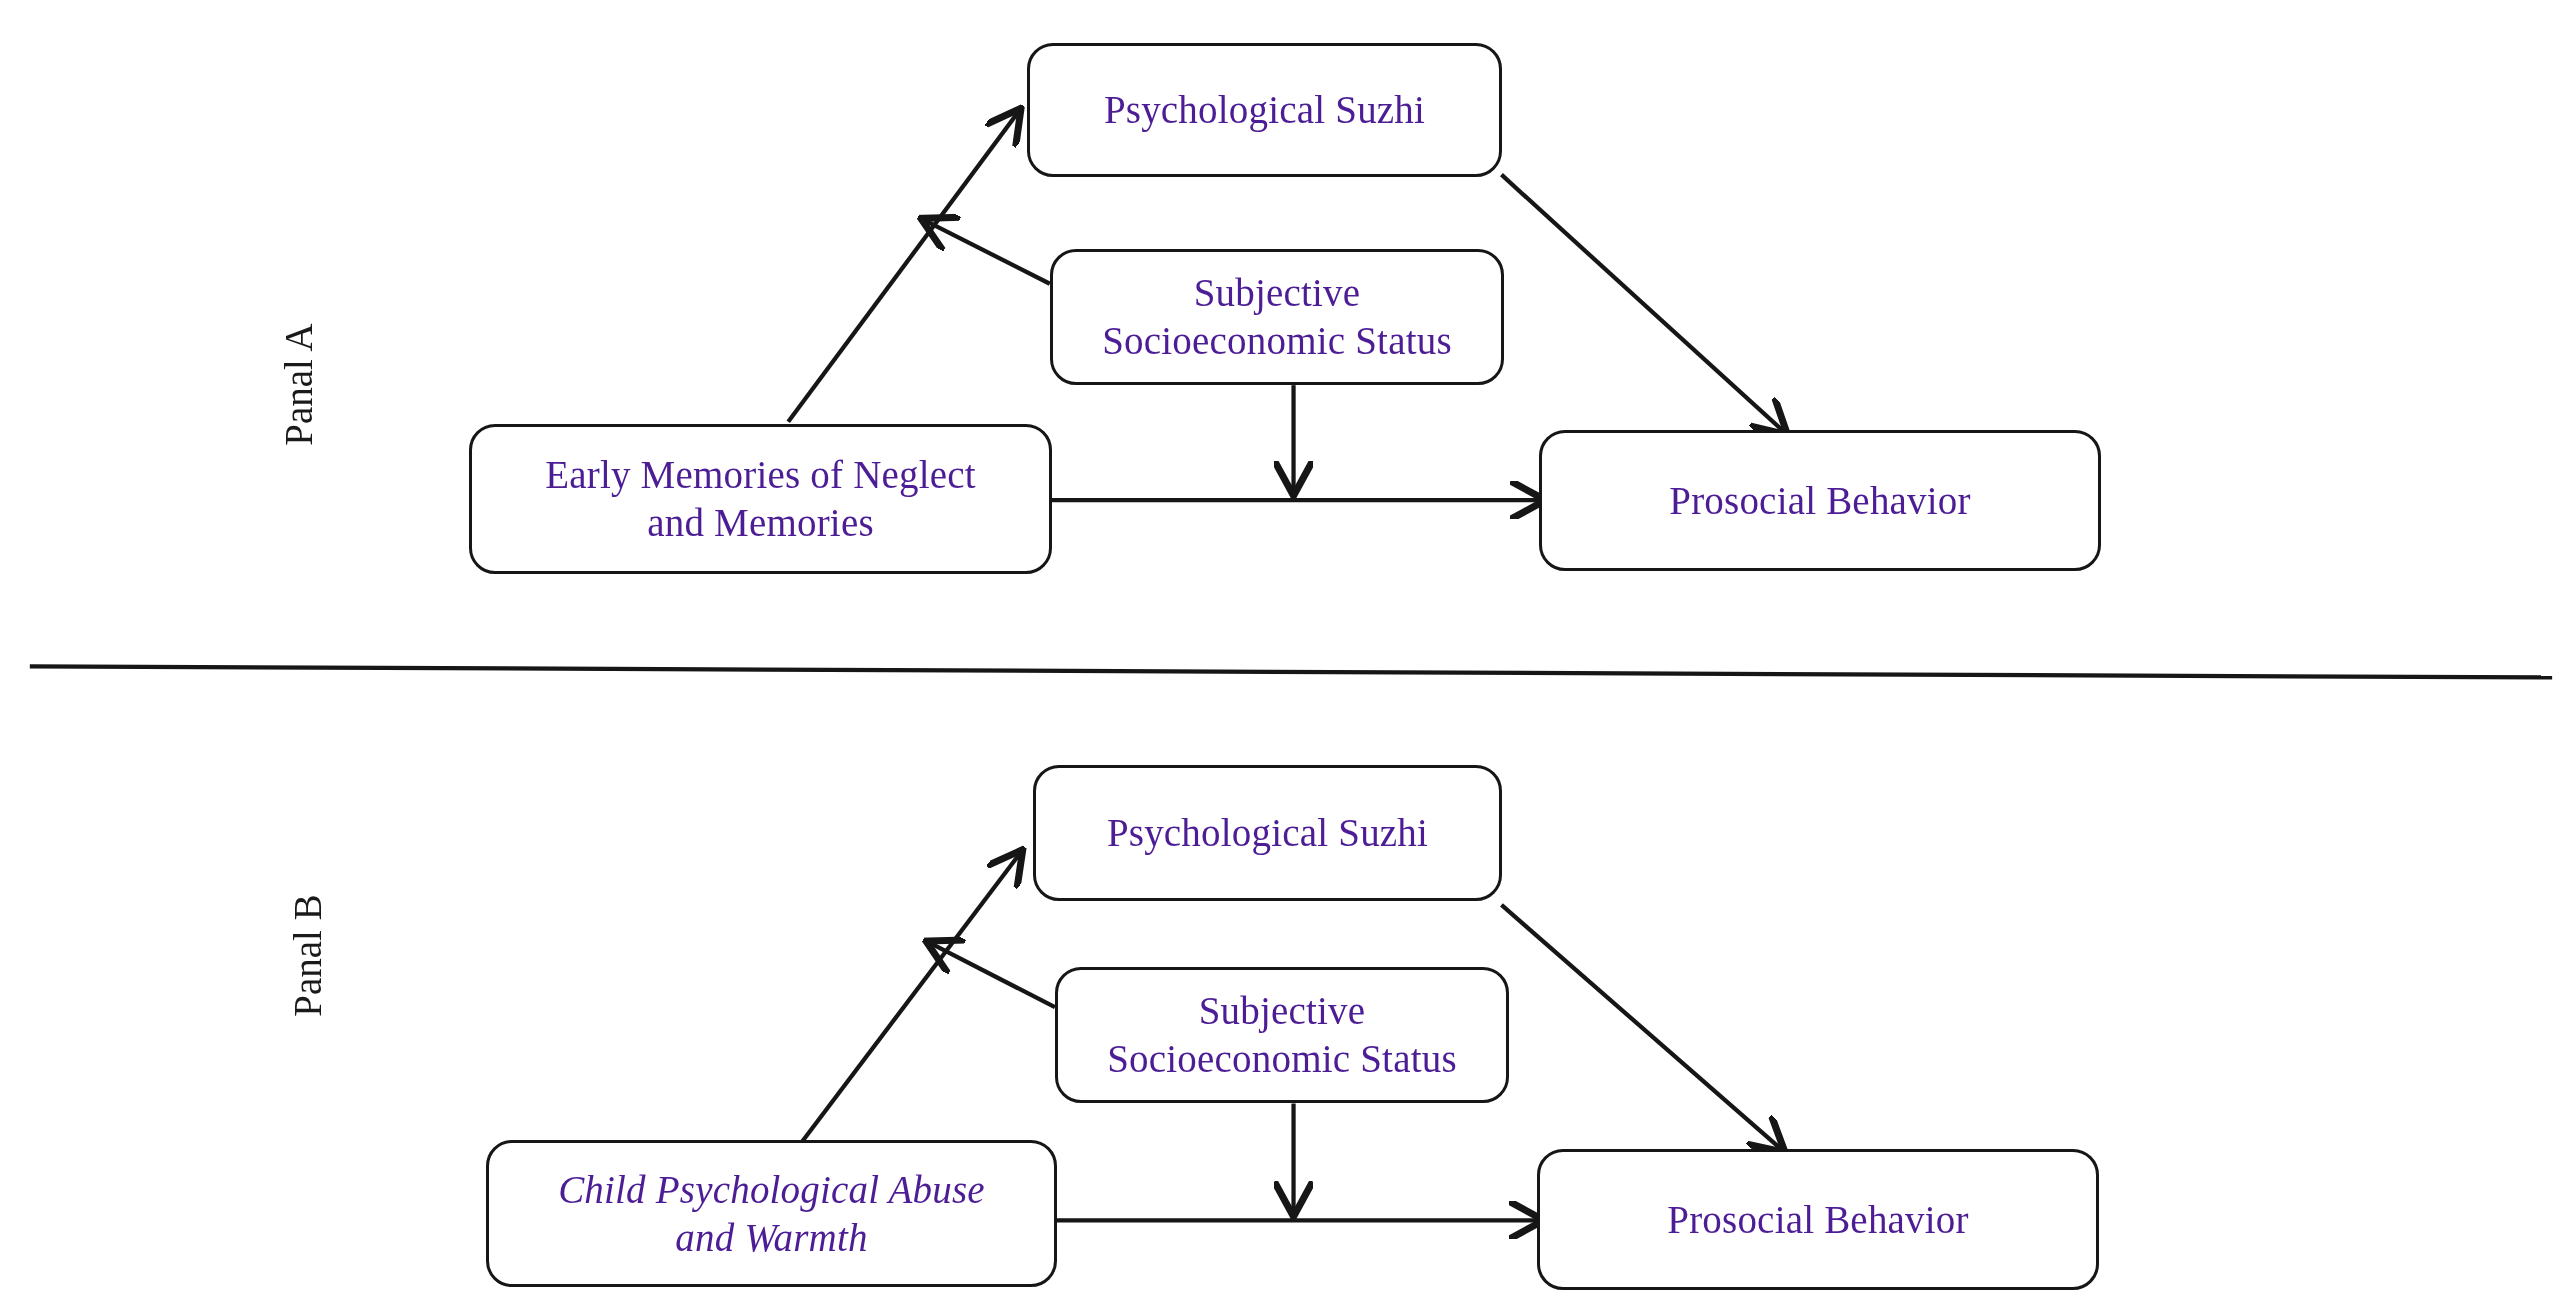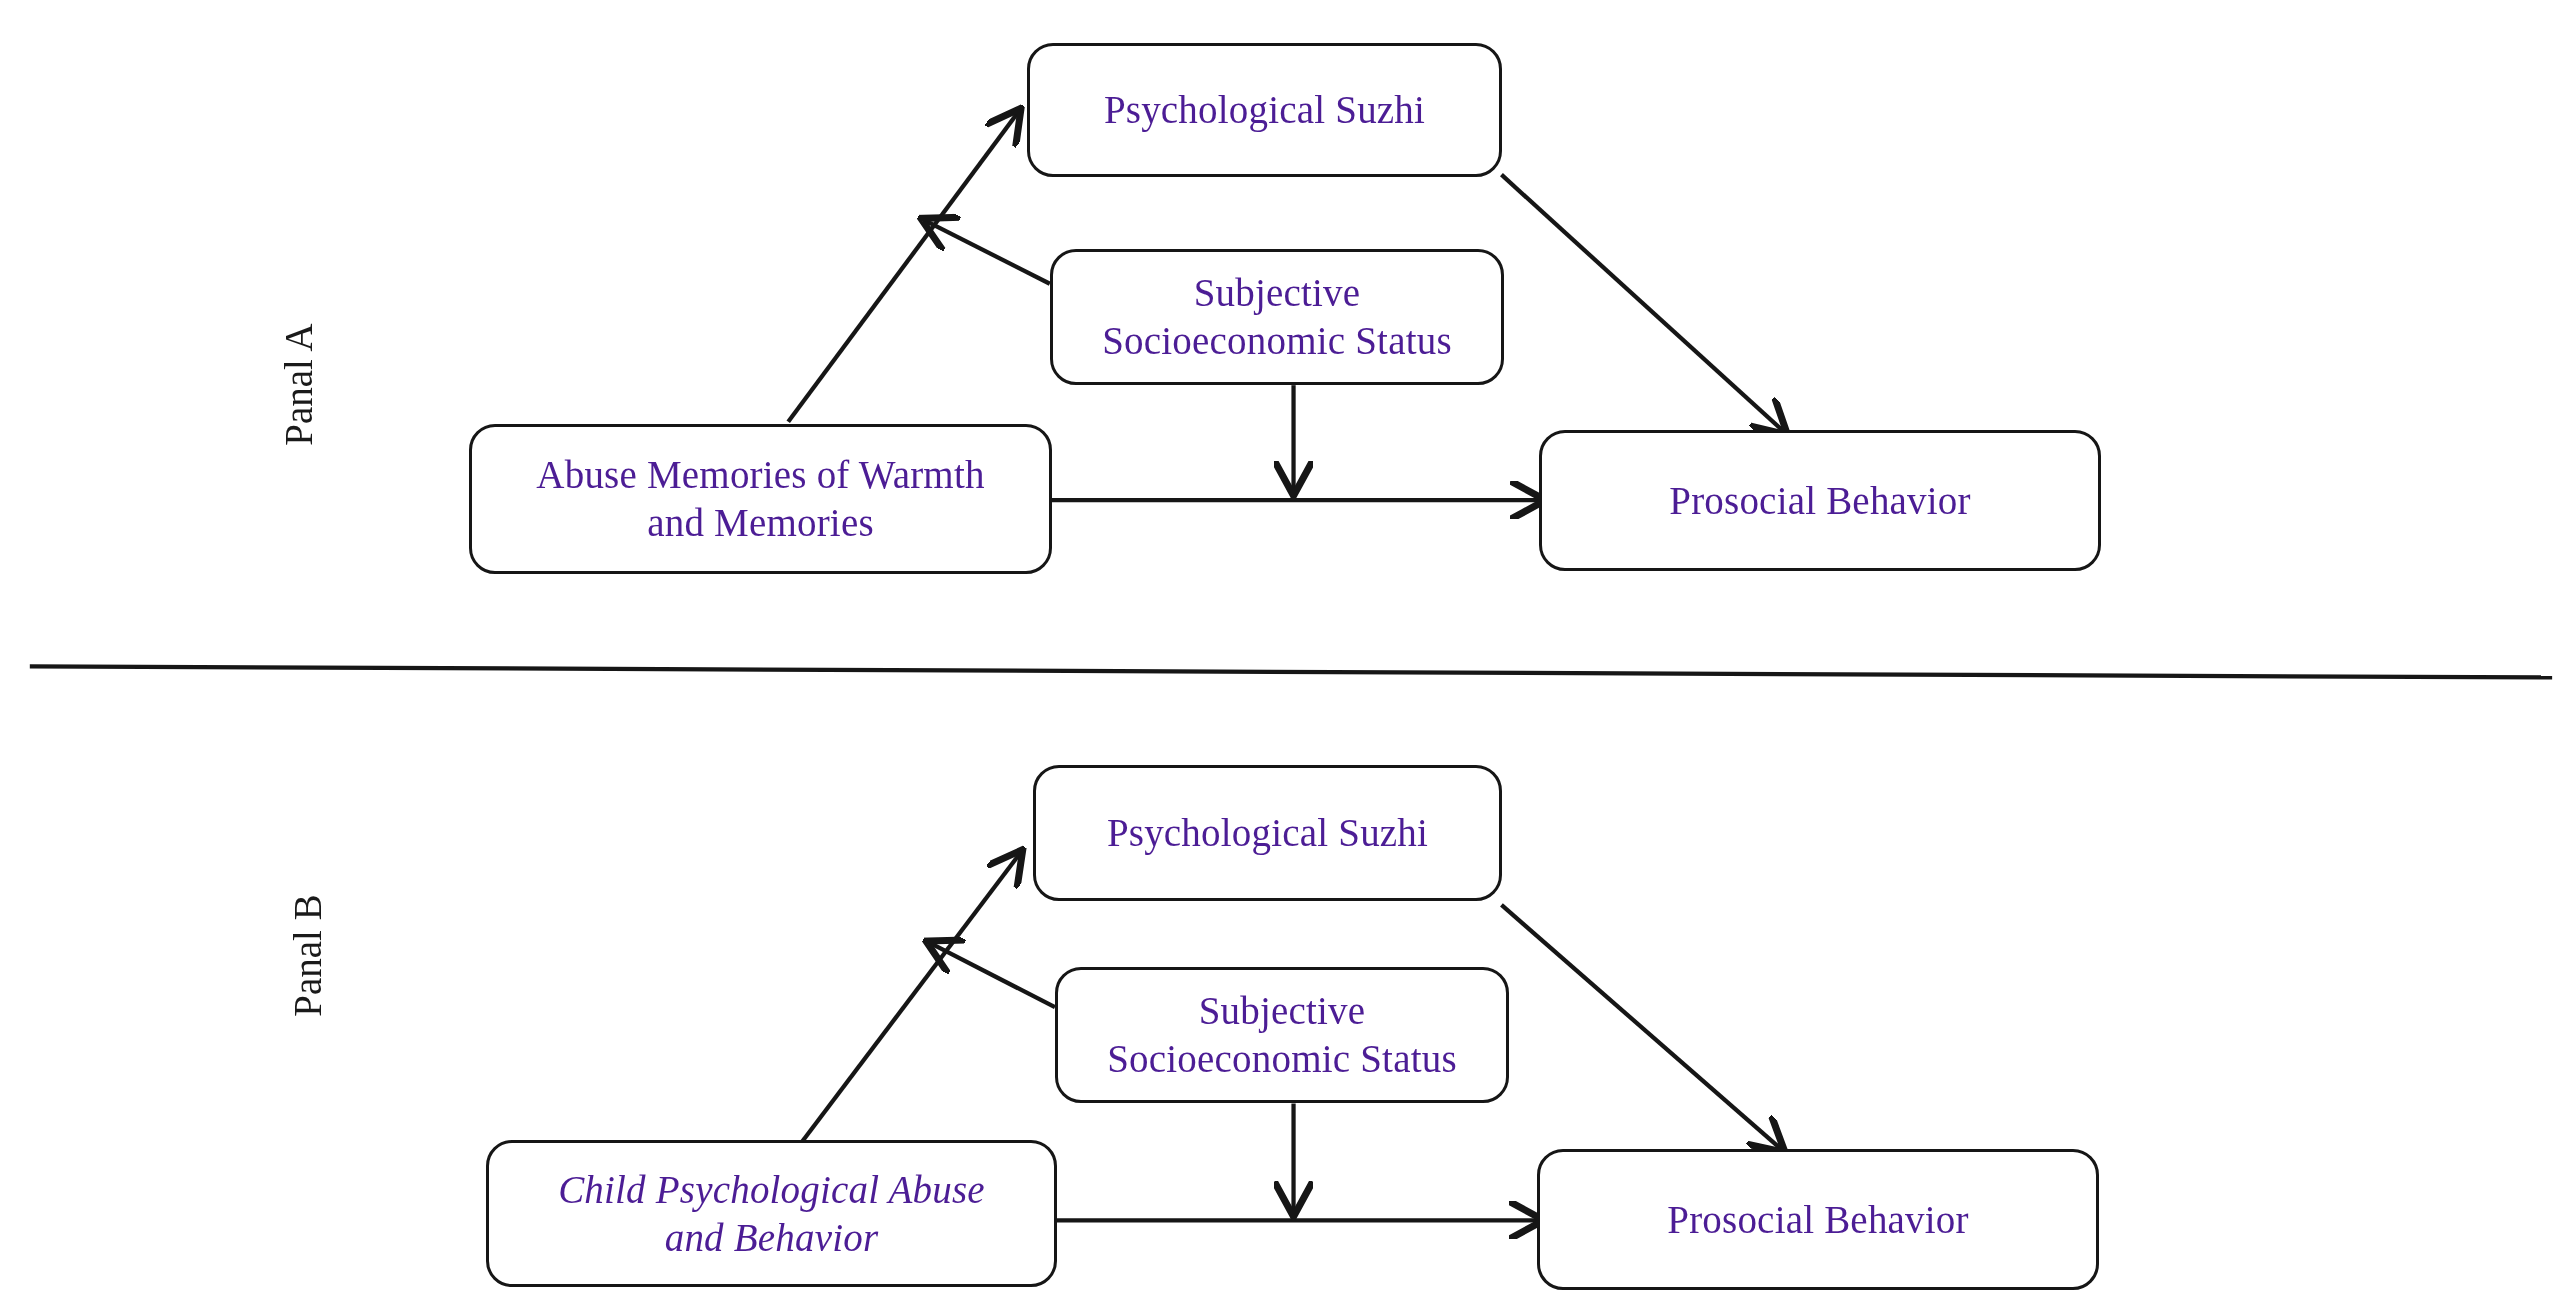--- a/index.html
+++ b/index.html
@@ -96,21 +96,21 @@
 
   <div class="node-box" style="left:1050px; top:249px; width:454px; height:136px;">
     <span class="node-label">
       <span>Subjective</span><br>
       <span>Socioeconomic Status</span>
     </span>
   </div>
 
   <div class="node-box" style="left:469px; top:424px; width:583px; height:150px;">
     <span class="node-label">
-      <span>Abuse Memories of Warmth</span><br>
+      <span>Early Memories of Neglect</span><br>
       <span>and Memories</span>
     </span>
   </div>
 
   <div class="node-box" style="left:1539px; top:430px; width:562px; height:141px;">
     <span class="node-label">Prosocial Behavior</span>
   </div>
 
   <div class="panel-label" style="left:196px; top:933px; width:222px;">Panal B</div>
 
@@ -121,21 +121,21 @@
   <div class="node-box" style="left:1055px; top:967px; width:454px; height:136px;">
     <span class="node-label">
       <span>Subjective</span><br>
       <span>Socioeconomic Status</span>
     </span>
   </div>
 
   <div class="node-box" style="left:486px; top:1140px; width:571px; height:147px;font-style:italic;">
     <span class="node-label">
       <span>Child Psychological Abuse</span><br>
-      <span>and Behavior</span>
+      <span>and Warmth</span>
     </span>
   </div>
 
   <div class="node-box" style="left:1537px; top:1149px; width:562px; height:141px;">
     <span class="node-label">Prosocial Behavior</span>
   </div>
 
 </div>
 
 

